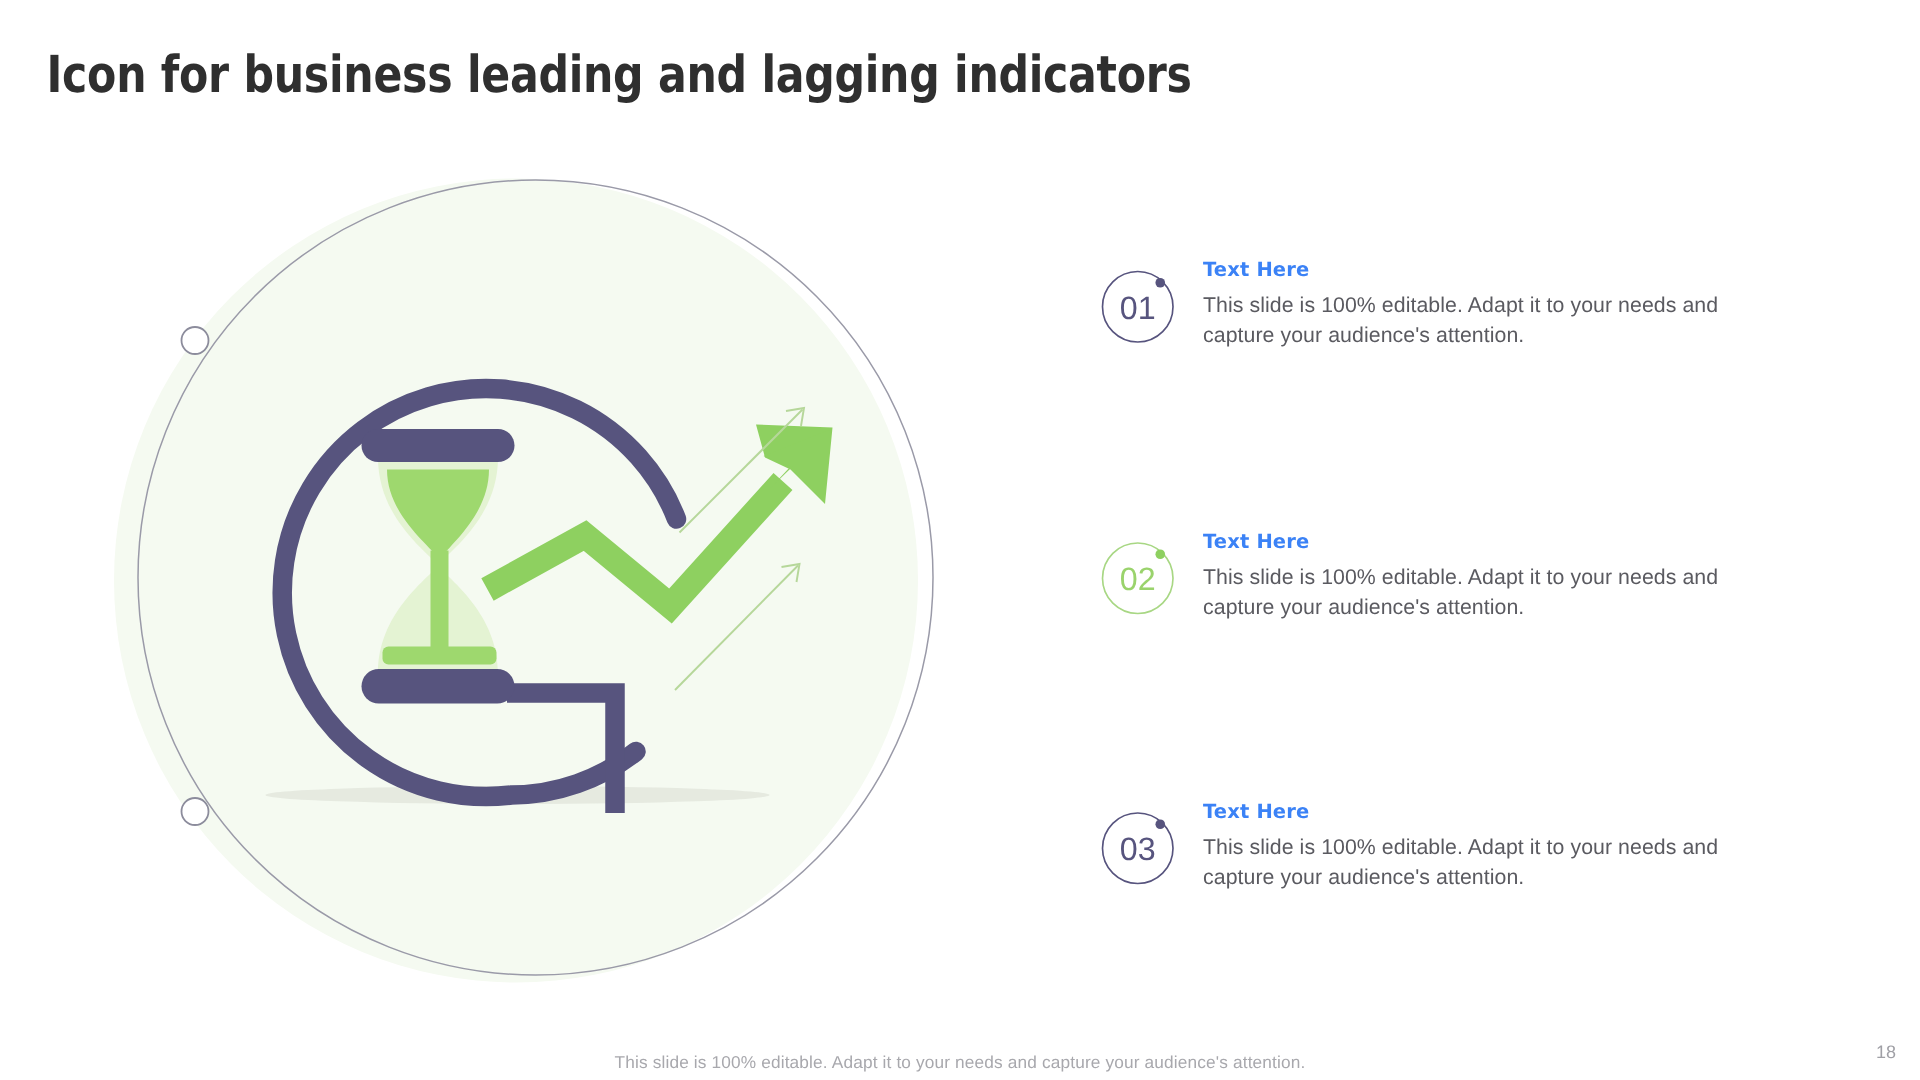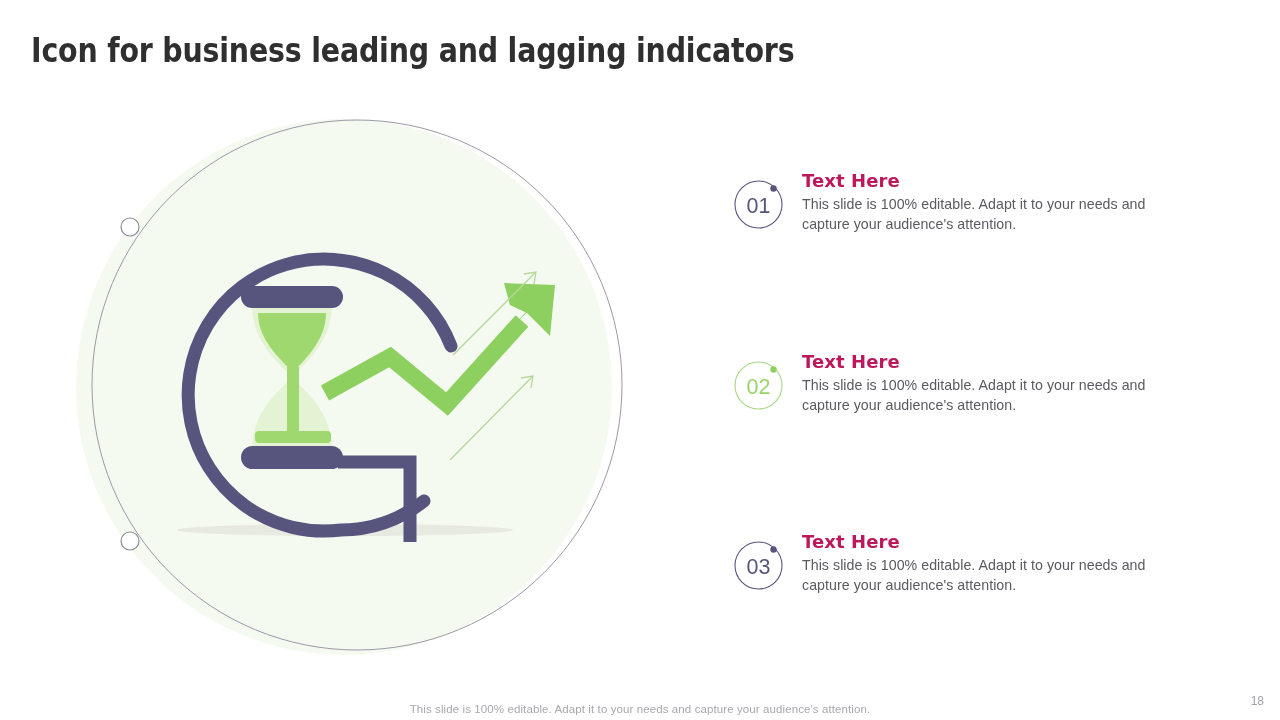--- a/index.html
+++ b/index.html
@@ -77,23 +77,23 @@
   .num-badge svg { display: block; }
 
   .item-text {
     position: absolute;
     left: 69px;
     top: 10px;
     width: 400px;
   }
   .item-head {
     font-family: "DejaVu Sans", "Liberation Sans", sans-serif;
-    font-size: 18px;
+    font-size: 13px;
     font-weight: bold;
-    color: #be185d;
+    color: #3b82f6;
     line-height: 22px;
     letter-spacing: 0.1px;
     margin: 0 0 3px 0;
   }
   .item-body {
     font-family: "Liberation Sans", sans-serif;
     font-size: 14.2px;
     color: #5a5a60;
     line-height: 19.5px;
     margin: 0;

